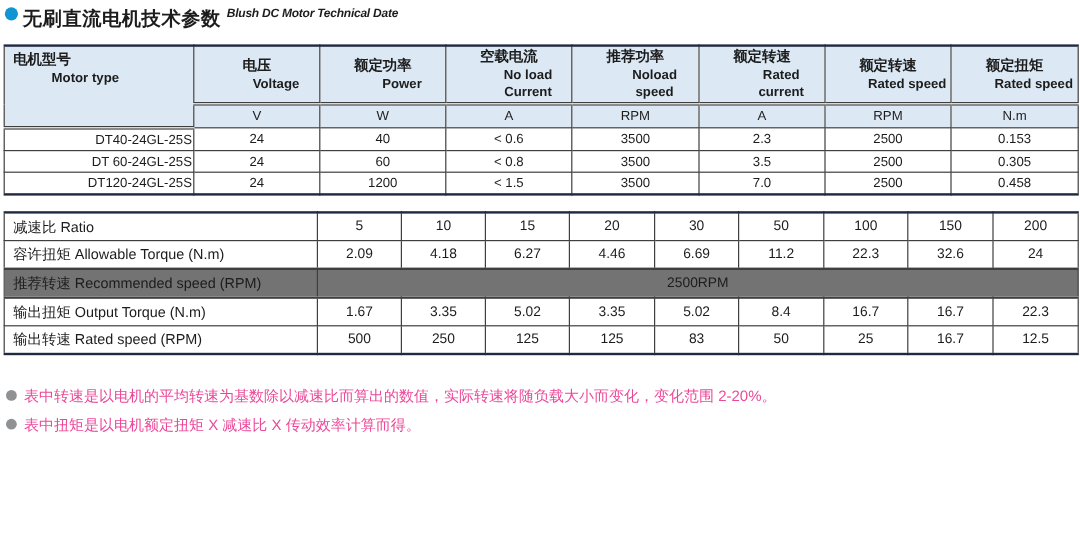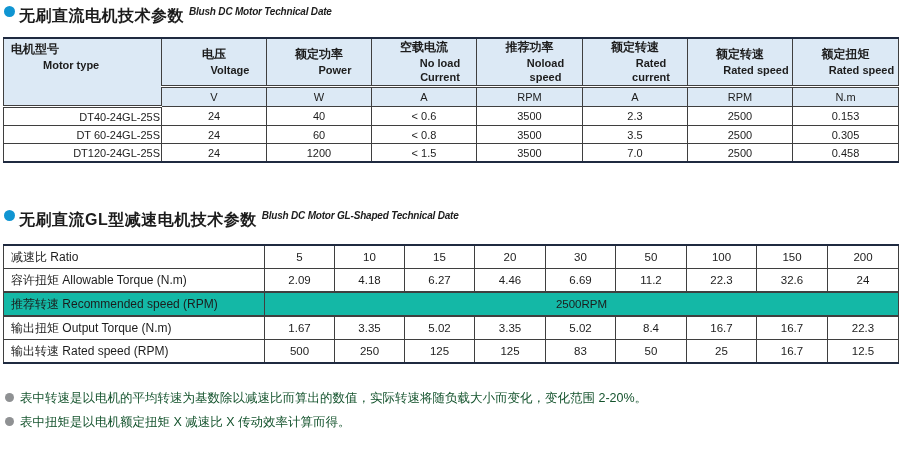--- a/index.html
+++ b/index.html
@@ -28,27 +28,27 @@
   .t1 .hdr-en{font-size:11px;display:block;padding-left:32px;}
   .t1 th.model-h{vertical-align:top;text-align:left;padding:3px 0 0 7px;margin-top:17px;}
   .t1 tr.units th{height:16px;font-size:11px;font-weight:normal;}
   .t1 tbody td{height:15px;font-size:11px;text-align:center;}
   .t1 tbody td.model{text-align:right;padding-left:7px;}
 
   
   .t2{margin-top:13px;border-top:2px solid #1f2a40;border-bottom:2px solid #1f2a40;}
   .t2 td{height:20px;font-size:11.5px;text-align:center;}
   .t2 td.rlabel{text-align:left;padding-left:7px;font-size:12px;}
-  .t2 tr.highlight td{background:#14b8a6;border-top:2px solid #3f3f3f;border-bottom:2px solid #3f3f3f;}
+  .t2 tr.highlight td{background:#737373;border-top:2px solid #3f3f3f;border-bottom:2px solid #3f3f3f;}
 
   
   .notes{margin:26px 0 0 3px;}
   .note-line{display:flex;align-items:flex-start;margin-bottom:7px;}
   .note-bullet{width:9px;height:9px;border-radius:50%;background:#8f9193;flex:0 0 auto;margin:3px 6px 0 0;}
-  .note-zh{font-size:12.5px;color:#14532d;}
+  .note-zh{font-size:12.5px;color:#ec4899;}
 </style>
 </head>
 <body>
 
 <div class="page">
 
   <div class="section-title">
     <span class="bullet"></span>
     <span class="title-zh">无刷直流电机技术参数</span>
     <span class="title-en">Blush DC Motor Technical Date</span>
@@ -137,25 +137,20 @@
         <td>1200</td>
         <td>&lt; 1.5</td>
         <td>3500</td>
         <td>7.0</td>
         <td>2500</td>
         <td>0.458</td>
       </tr>
     </tbody>
   </table>
 
-  <div class="section-title" style="margin-top:47px;">
-    <span class="bullet"></span>
-    <span class="title-zh">无刷直流GL型减速电机技术参数</span>
-    <span class="title-en">Blush DC Motor GL-Shaped  Technical Date</span>
-  </div>
 
   <table class="t2">
     <colgroup>
       <col style="width:261px">
       <col style="width:70px">
         <col style="width:70px">
         <col style="width:70px">
         <col style="width:71px">
       <col style="width:70px">
         <col style="width:71px">

